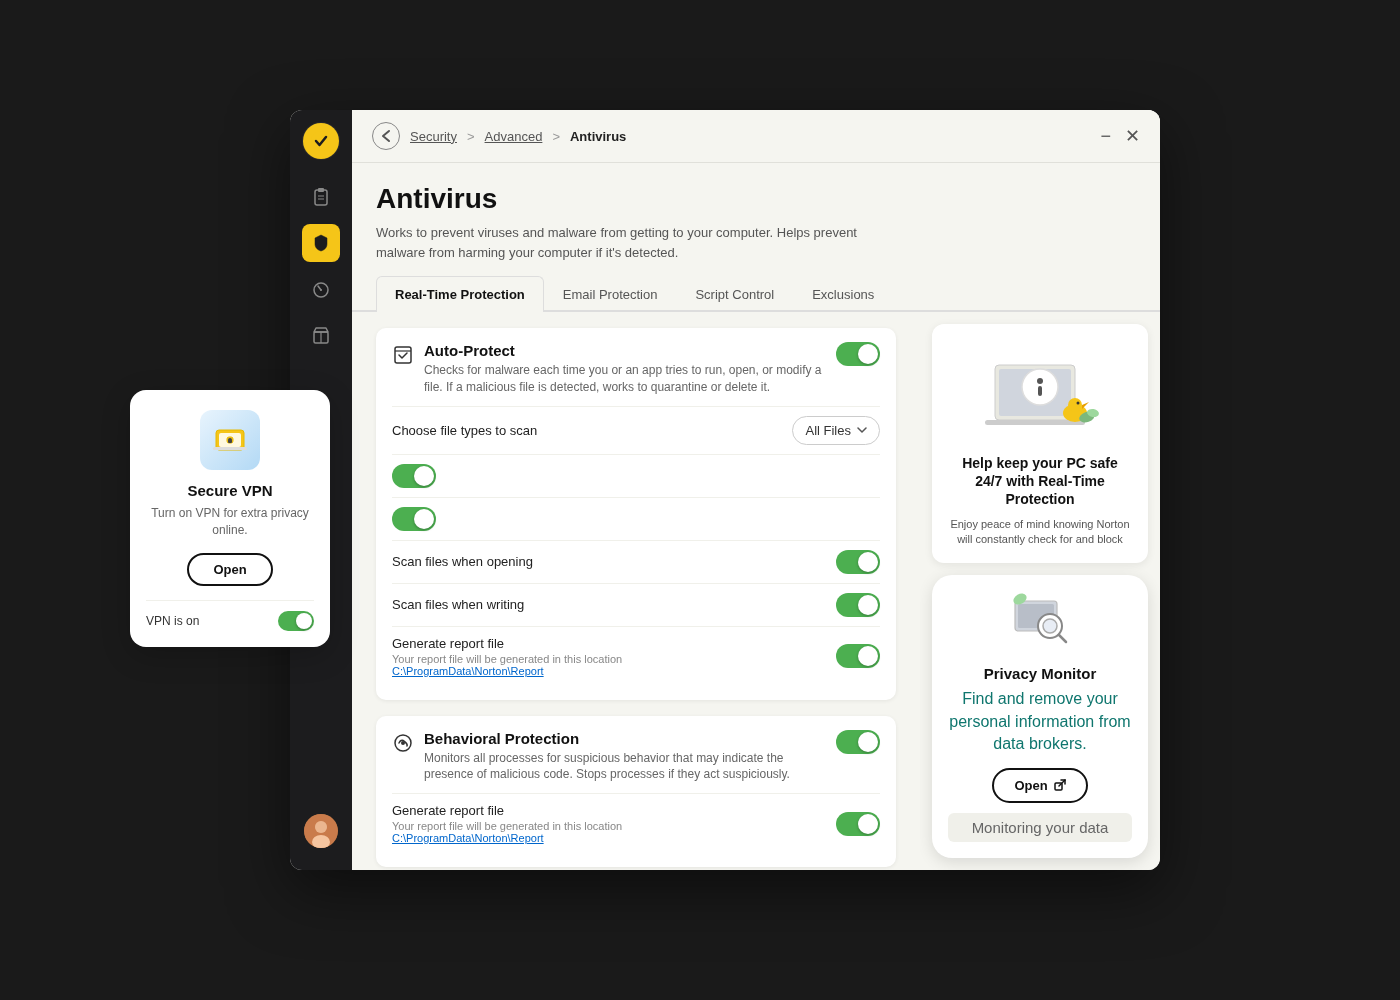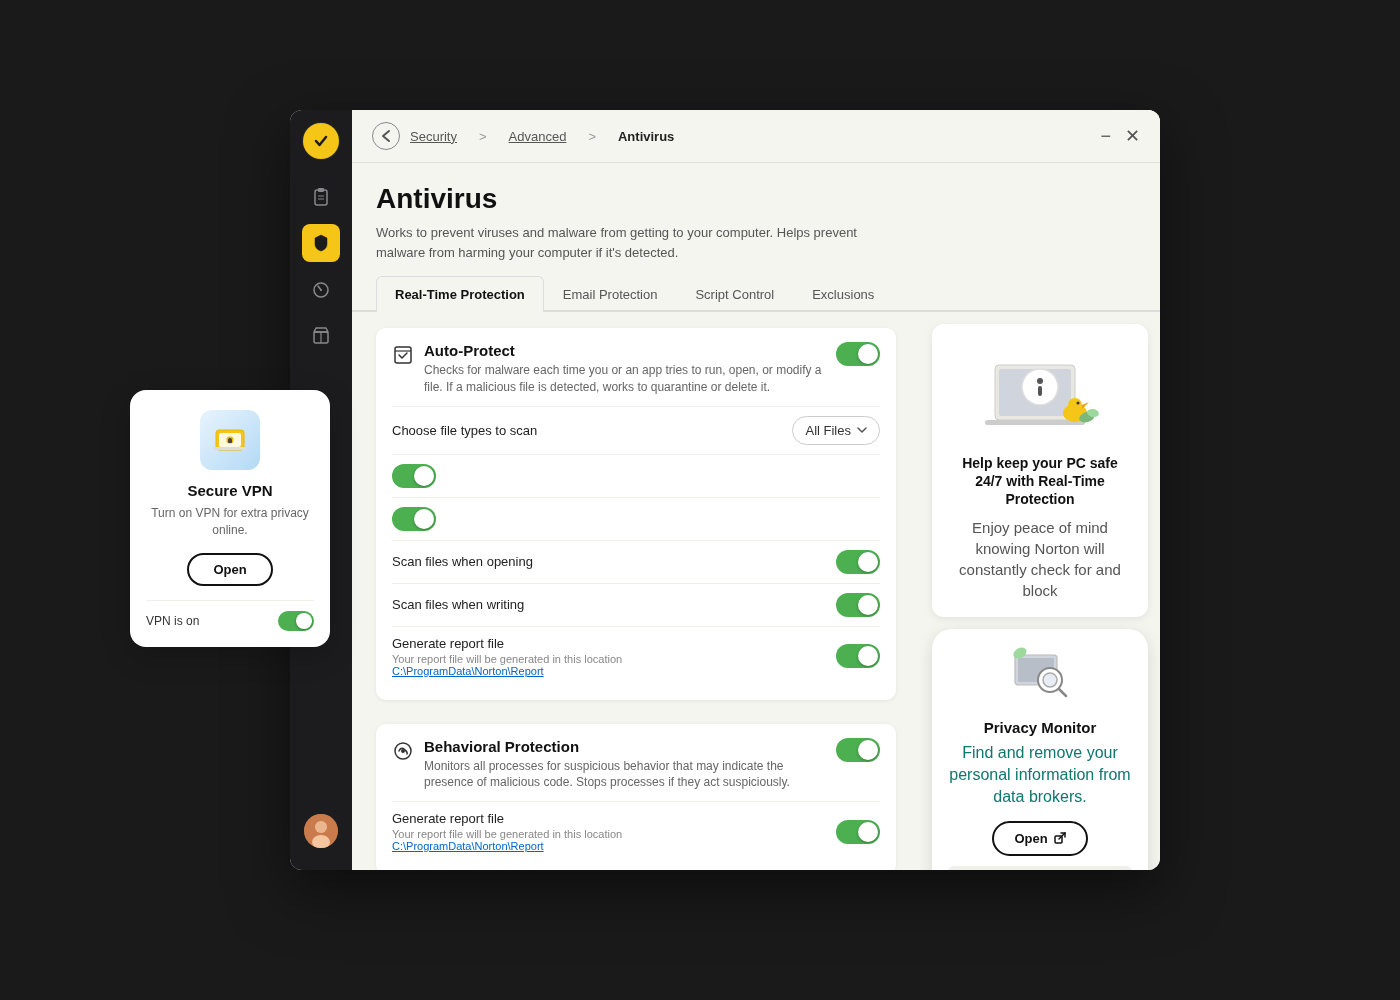--- a/index.html
+++ b/index.html
@@ -122,21 +122,21 @@
       justify-content: center;
       cursor: pointer;
       color: #555;
       font-size: 14px;
       margin-right: 10px;
     }
 
     .breadcrumb {
       display: flex;
       align-items: center;
-      gap: 22px;
+      gap: 10px;
       font-size: 13px;
       color: #555;
     }
 
     .breadcrumb a {
       color: #555;
       text-decoration: underline;
       cursor: pointer;
     }
 
@@ -227,21 +227,21 @@
       width: 240px;
       padding: 12px;
       display: flex;
       flex-direction: column;
       gap: 12px;
       overflow-y: auto;
     }
 
     
     .section {
-      margin-bottom: 24px;
+      margin-bottom: 16px;
       background: white;
       border-radius: 10px;
       padding: 14px 16px;
       box-shadow: 0 1px 4px rgba(0,0,0,0.07);
     }
 
     .section-header {
       display: flex;
       align-items: flex-start;
       margin-bottom: 10px;
@@ -363,21 +363,21 @@
 
     .promo-card-title {
       font-size: 14px;
       font-weight: 700;
       color: #111;
       margin-bottom: 8px;
       line-height: 1.3;
     }
 
     .promo-card-desc {
-      font-size: 15px;
+      font-size: 11px;
       color: #555;
       line-height: 1.4;
     }
 
     
     .privacy-card {
       background: white;
       border-radius: 20px;
       box-shadow: 0 4px 16px rgba(0,0,0,0.12);
       padding: 16px;

